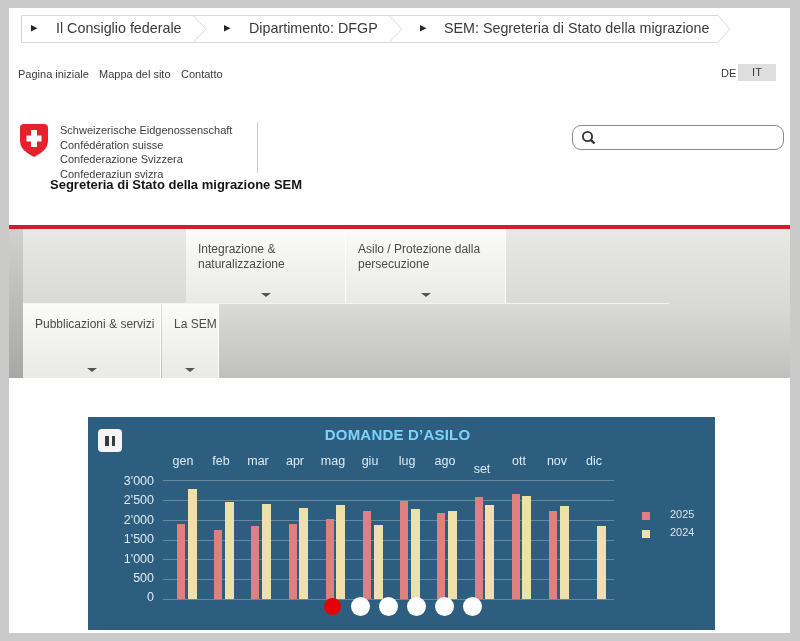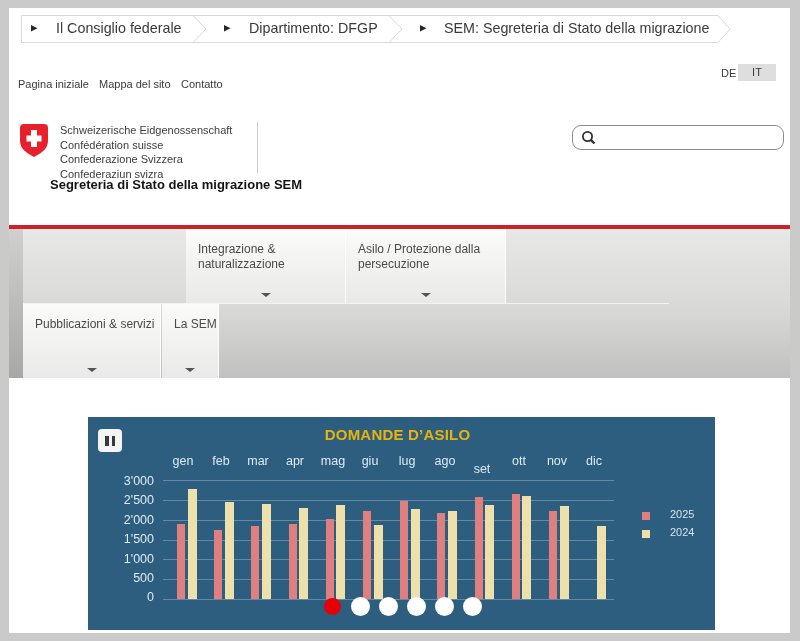--- a/index.html
+++ b/index.html
@@ -2,42 +2,42 @@
 <html><head>
 <meta charset="utf-8">
 <style>
   html,body{margin:0;padding:0;}
   body{width:800px;height:641px;background:#cacaca;font-family:"Liberation Sans",sans-serif;position:relative;overflow:hidden;}
   .page{position:absolute;left:9px;top:8px;width:781px;height:625px;background:#ffffff;overflow:hidden;}
   .abs{position:absolute;}
   
   .crumbtxt{font-size:14.3px;fill:#3a3a3a;}
   
-  .ql{position:absolute;top:59.5px;font-size:11px;color:#3a3a3a;margin-top:10px;}
+  .ql{position:absolute;top:59.5px;font-size:11px;color:#3a3a3a;}
   .lang{position:absolute;top:59px;font-size:11px;color:#3a3a3a;padding-left:28px;}
   .lang.it{background:#dedede;top:55.5px;width:38px;height:17.5px;text-align:center;line-height:17.5px;padding:0;}
   
   .logolines{position:absolute;left:51px;top:115px;font-size:11px;line-height:14.7px;color:#3c3c3c;}
   .semtitle{position:absolute;left:41px;top:169px;font-size:13px;font-weight:bold;color:#141414;}
   .vdiv{position:absolute;left:248px;top:114px;width:1px;height:51px;background:#ccc;}
   
   .search{position:absolute;left:563px;top:117px;width:210px;height:23px;border:1px solid #8c8c8c;border-radius:9px;background:#fff;}
   
   .redline{position:absolute;left:0;top:217px;width:781px;height:4px;background:#ce2029;}
   .navband{position:absolute;left:0;top:221px;width:781px;height:149px;background:linear-gradient(#e8e8e6,#d8d8d6 55%,#c0c0be);}
   .navstrip{position:absolute;left:0;top:0;width:14px;height:149px;background:linear-gradient(#d0d0ce,#a7a7a5);}
   .tab{position:absolute;background:linear-gradient(#fbfbf9,#e9e9e7);border-right:1px solid rgba(255,255,255,0.85);box-sizing:border-box;font-size:12px;line-height:14.5px;color:#4a4a4a;white-space:nowrap;}
   .tab .tx{position:absolute;left:12px;top:13px;right:6px;}
   .tab .car{position:absolute;bottom:6px;left:50%;margin-left:-5px;width:0;height:0;border-left:5px solid transparent;border-right:5px solid transparent;border-top:4.5px solid #555;}
   .rowline{position:absolute;left:14px;top:74px;width:646px;height:1px;background:rgba(255,255,255,0.7);}
   
   .panel{position:absolute;left:79px;top:409px;width:627px;height:213px;background:#2d5e80;}
   .pause{position:absolute;left:10px;top:12px;width:24px;height:23px;background:#f4f4f4;border-radius:4px;}
   .pause i{position:absolute;top:7px;width:3.5px;height:10px;background:#3a3a3a;}
-  .ptitle{position:absolute;left:-4px;top:9px;width:100%;text-align:center;font-size:15px;font-weight:bold;color:#eab308;letter-spacing:0.2px;}
+  .ptitle{position:absolute;left:-4px;top:9px;width:100%;text-align:center;font-size:15px;font-weight:bold;color:#7dd3fc;letter-spacing:0.2px;}
   .mon{position:absolute;top:36.5px;width:44px;margin-left:-22px;text-align:center;font-size:12.5px;color:#ddeaf2;}
   .ylab{position:absolute;right:561px;width:60px;text-align:right;font-size:12.5px;color:#ddeaf2;}
   .grid{position:absolute;left:75px;width:451px;height:1px;background:rgba(255,255,255,0.27);}
   .bar{position:absolute;}
   .bar.p{width:8px;background:#df7f7f;}
   .bar.c{width:9px;background:#eee0ab;}
   .leg{position:absolute;left:554px;width:8px;height:8px;}
   .legt{position:absolute;left:582px;font-size:11px;color:#d7e3ec;}
   .dot{position:absolute;border-radius:50%;}
 </style>

